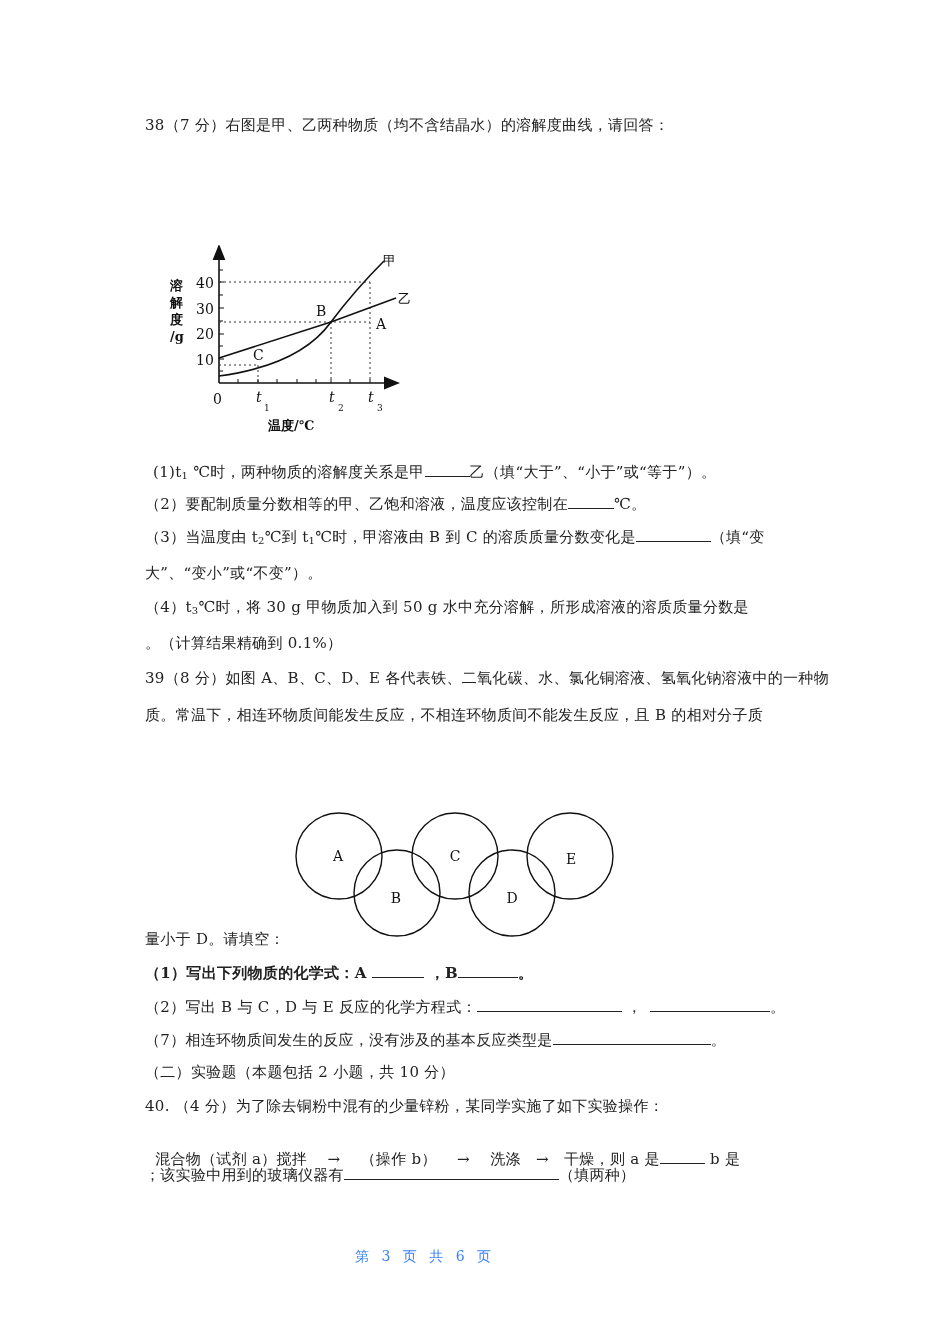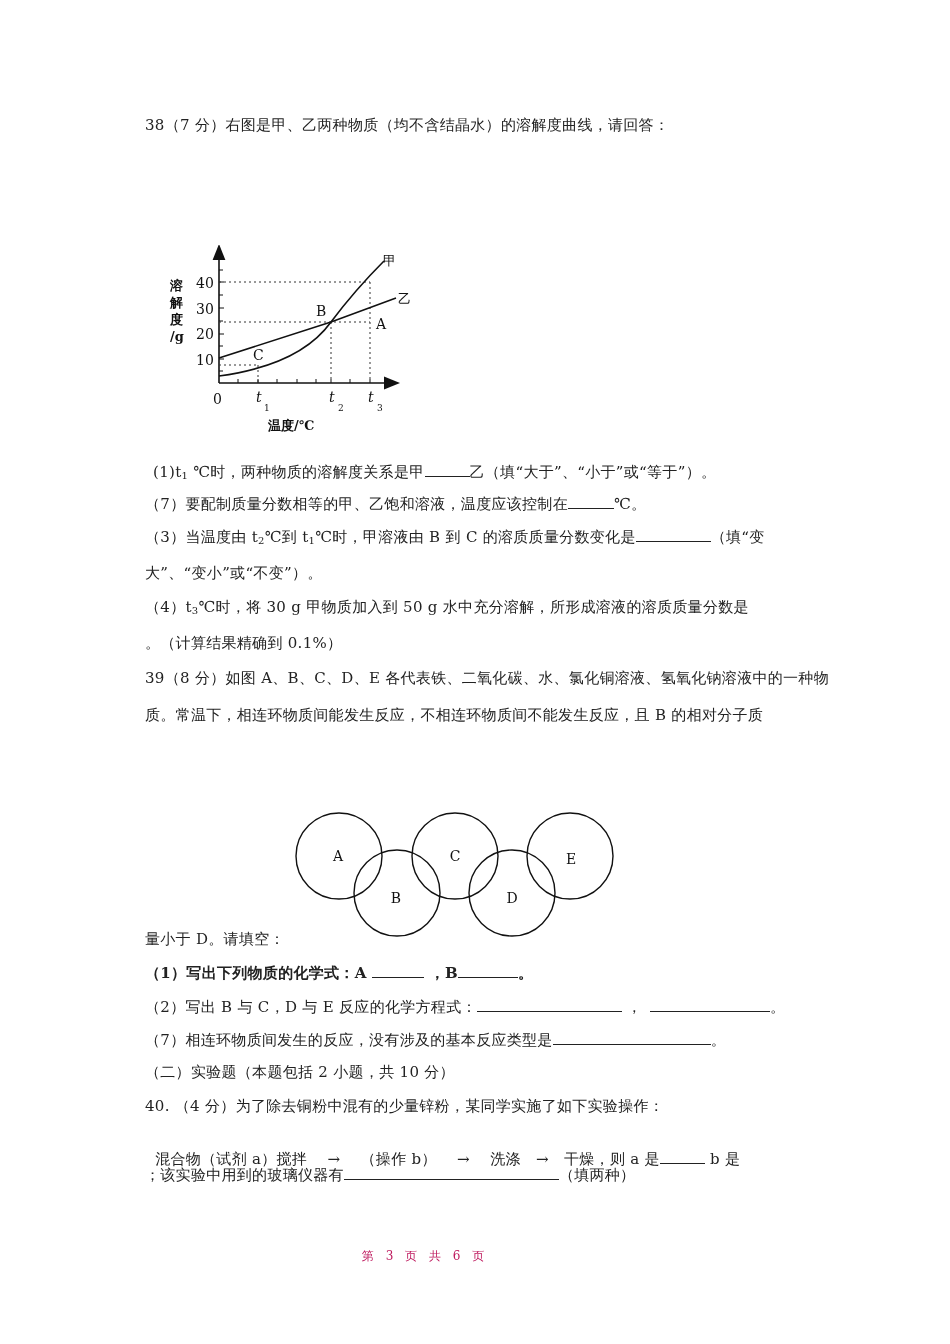--- a/index.html
+++ b/index.html
@@ -2,21 +2,21 @@
 <html><head>
 <meta charset="utf-8">
 <style>
   html, body { margin:0; padding:0; background:#ffffff; }
   body { width:950px; height:1344px; position:relative; overflow:hidden;
          font-family:"DejaVu Serif","Liberation Serif",serif; color:#222; }
   .line { position:absolute; left:145px; font-size:15px; white-space:nowrap; letter-spacing:0.3px; }
   .blank { display:inline-block; border-bottom:1px solid #222; height:14px; vertical-align:baseline; }
   .sub { font-size:10px; vertical-align:-2px; }
   .footer { position:absolute; top:1248px; left:0; width:850px; text-align:center;
-            color:#be185d; font-size:12px; letter-spacing:4px; }
+            color:#3b82f6; font-size:14px; letter-spacing:4px; }
   svg text { font-family:"DejaVu Serif","Liberation Serif",serif; }
 </style>
 </head>
 <body>
 
 <div class="line" style="top:116px;">38（7 分）右图是甲、乙两种物质（均不含结晶水）的溶解度曲线，请回答：</div>
 
 <svg style="position:absolute;left:160px;top:245px;" width="270" height="195" viewBox="160 245 270 195">
   <defs>
     <marker id="arr" markerWidth="10" markerHeight="10" refX="5" refY="5" orient="auto">
@@ -82,21 +82,21 @@
     <text x="170" y="324" font-size="13" font-weight="bold">度</text>
     <text x="170" y="341" font-size="13" font-weight="bold">/g</text>
     <text x="268" y="430" font-size="13" font-weight="bold">温度/℃</text>
   </g>
 </svg>
 
 <div class="line" style="top:462px;margin-left:8px;">
   <span>(1)t</span><span class="sub">1</span><span> ℃时，两种物质的溶解度关系是甲</span><span class="blank" style="width:45px;"></span><span>乙（填“大于”、“小于”或“等于”）。</span>
 </div>
 <div class="line" style="top:494px;">
-  <span>（7）要配制质量分数相等的甲、乙饱和溶液，温度应该控制在</span><span class="blank" style="width:46px;"></span><span>℃。</span>
+  <span>（2）要配制质量分数相等的甲、乙饱和溶液，温度应该控制在</span><span class="blank" style="width:46px;"></span><span>℃。</span>
 </div>
 <div class="line" style="top:527px;">
   <span>（3）当温度由 t</span><span class="sub">2</span><span>℃到 t</span><span class="sub">1</span><span>℃时，甲溶液由 B 到 C 的溶质质量分数变化是</span><span class="blank" style="width:75px;"></span><span>（填“变</span>
 </div>
 <div class="line" style="top:564px;">大”、“变小”或“不变”）。</div>
 <div class="line" style="top:598px;">
   <span>（4）t</span><span class="sub">3</span><span>℃时，将 30  g 甲物质加入到 50  g 水中充分溶解，所形成溶液的溶质质量分数是</span>
 </div>
 <div class="line" style="top:634px;">。（计算结果精确到 0.1%）</div>
 

